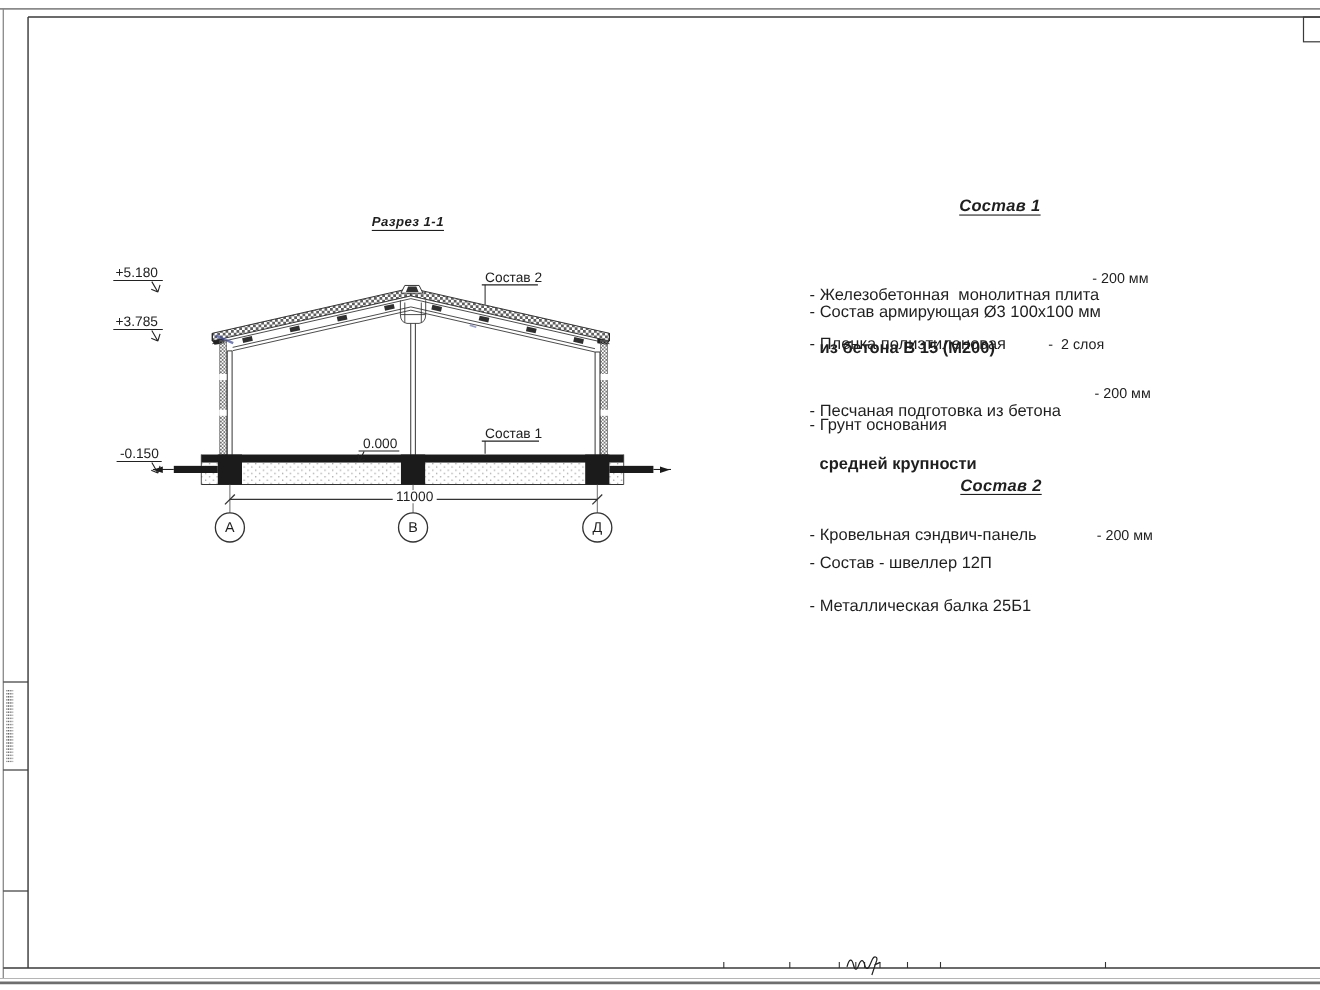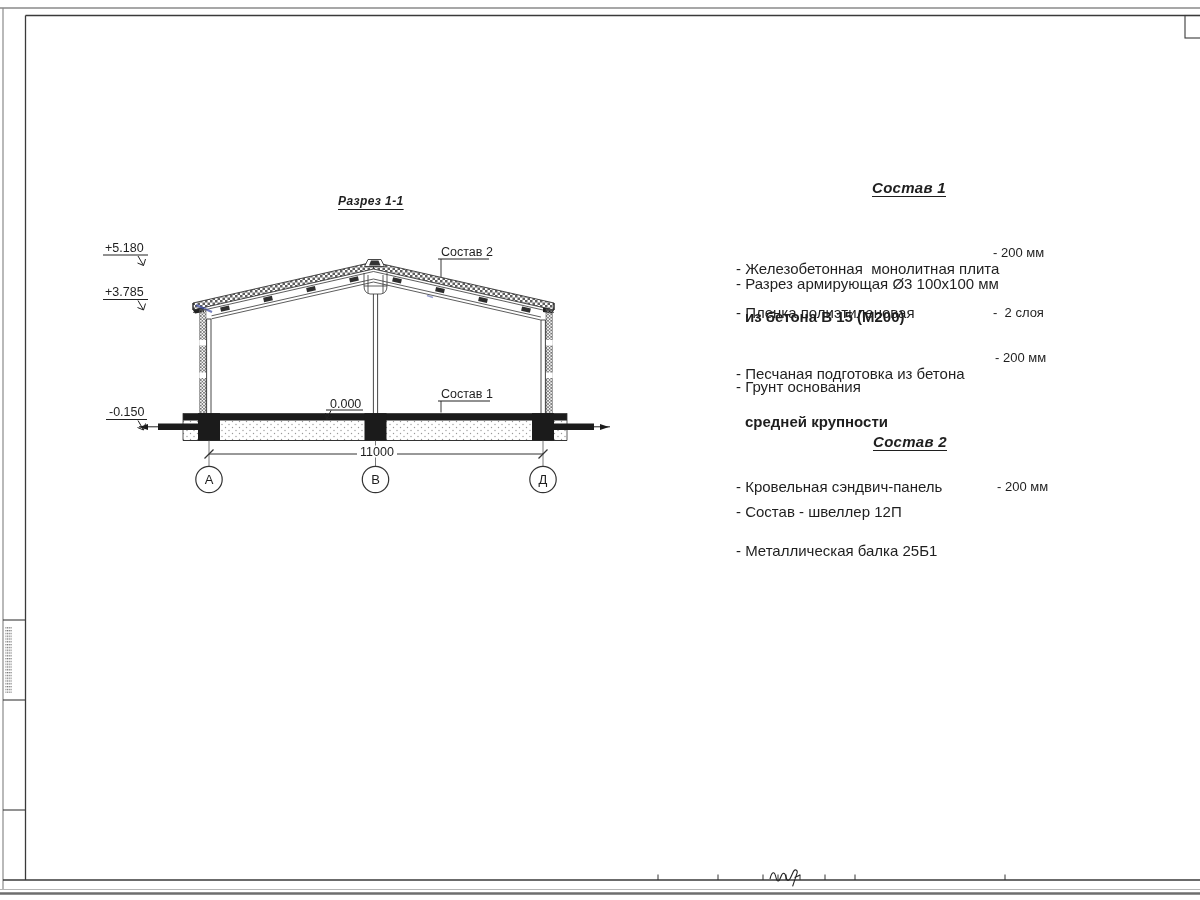--- a/index.html
+++ b/index.html
@@ -221,24 +221,24 @@
 <div class="abs dwg-title" style="left:338px;top:194px">Разрез 1-1</div>
 
 <div class="abs spec-title" style="left:872px;top:179px">Состав 1</div>
 
 <div class="abs item" style="left:736px;top:229px">
   <div>- Железобетонная  монолитная плита</div>
   <div class="l2">из бетона В 15 (М200)</div>
 </div>
 <div class="abs val" style="left:993px;top:245px">- 200 мм</div>
 
-<div class="abs item" style="left:736px;top:276px">- Разрез армирующая Ø3 100х100 мм</div>
+<div class="abs item" style="left:736px;top:276px">- Состав армирующая Ø3 100х100 мм</div>
 
 <div class="abs item" style="left:736px;top:305px">- Пленка полиэтиленовая</div>
-<div class="abs val" style="left:993px;top:305px">-  2 слоя</div>
+<div class="abs val" style="left:953px;top:305px">-  2 слоя</div>
 
 <div class="abs item" style="left:736px;top:334px">
   <div>- Песчаная подготовка из бетона</div>
   <div class="l2">средней крупности</div>
 </div>
 <div class="abs val" style="left:995px;top:350px">- 200 мм</div>
 
 <div class="abs item" style="left:736px;top:379px">- Грунт основания</div>
 
 <div class="abs spec-title" style="left:873px;top:433px">Состав 2</div>

